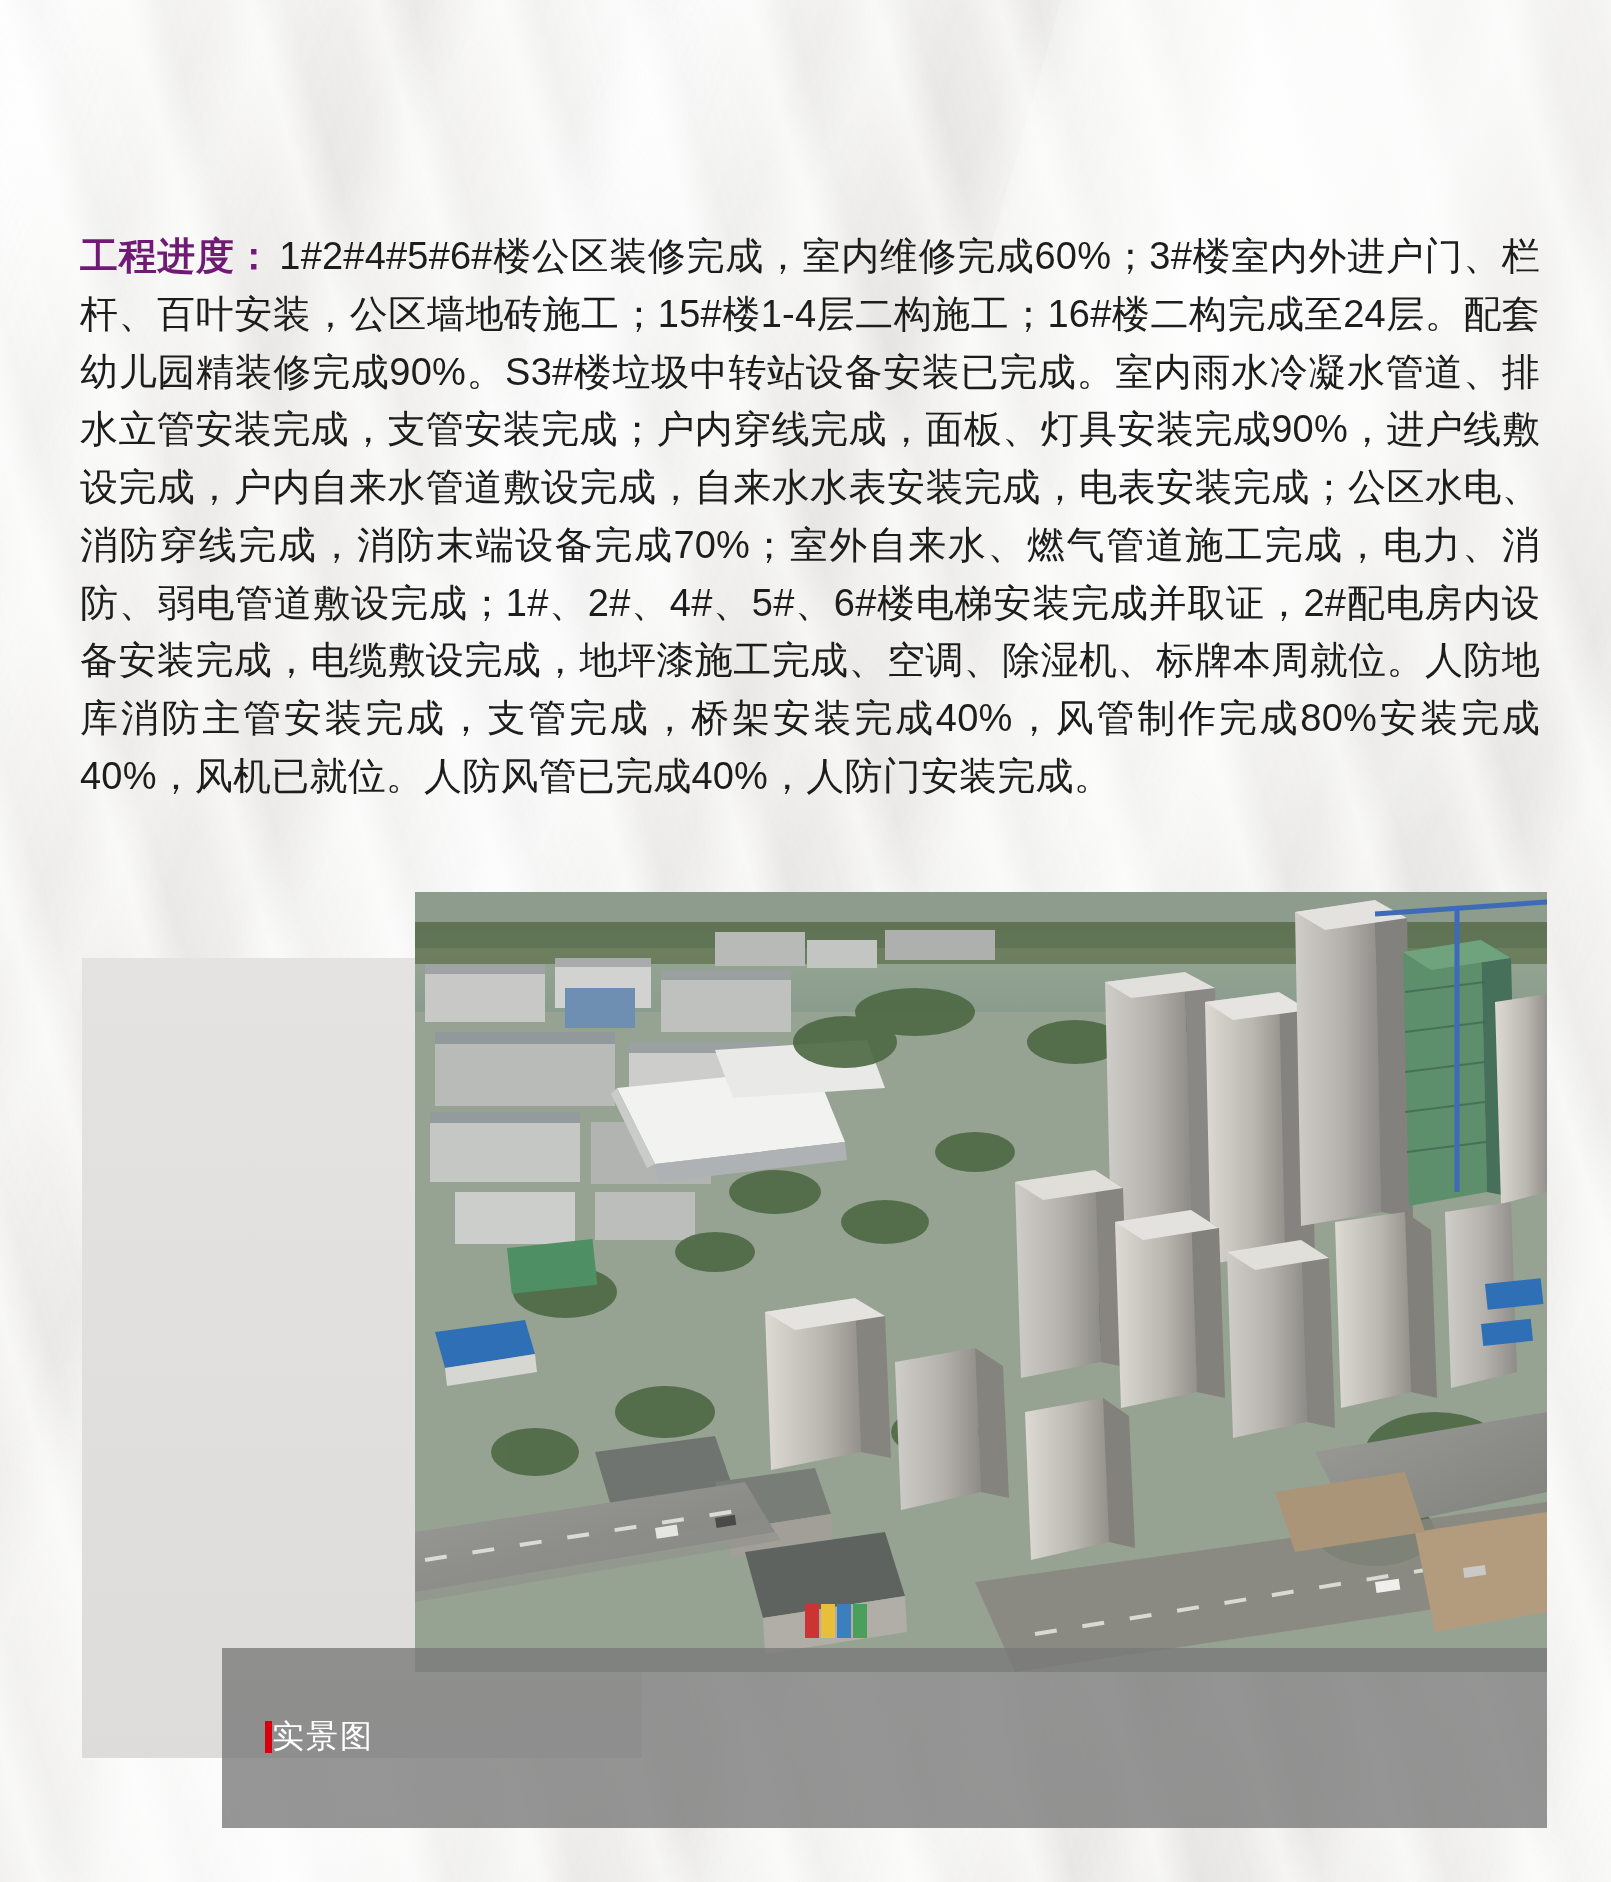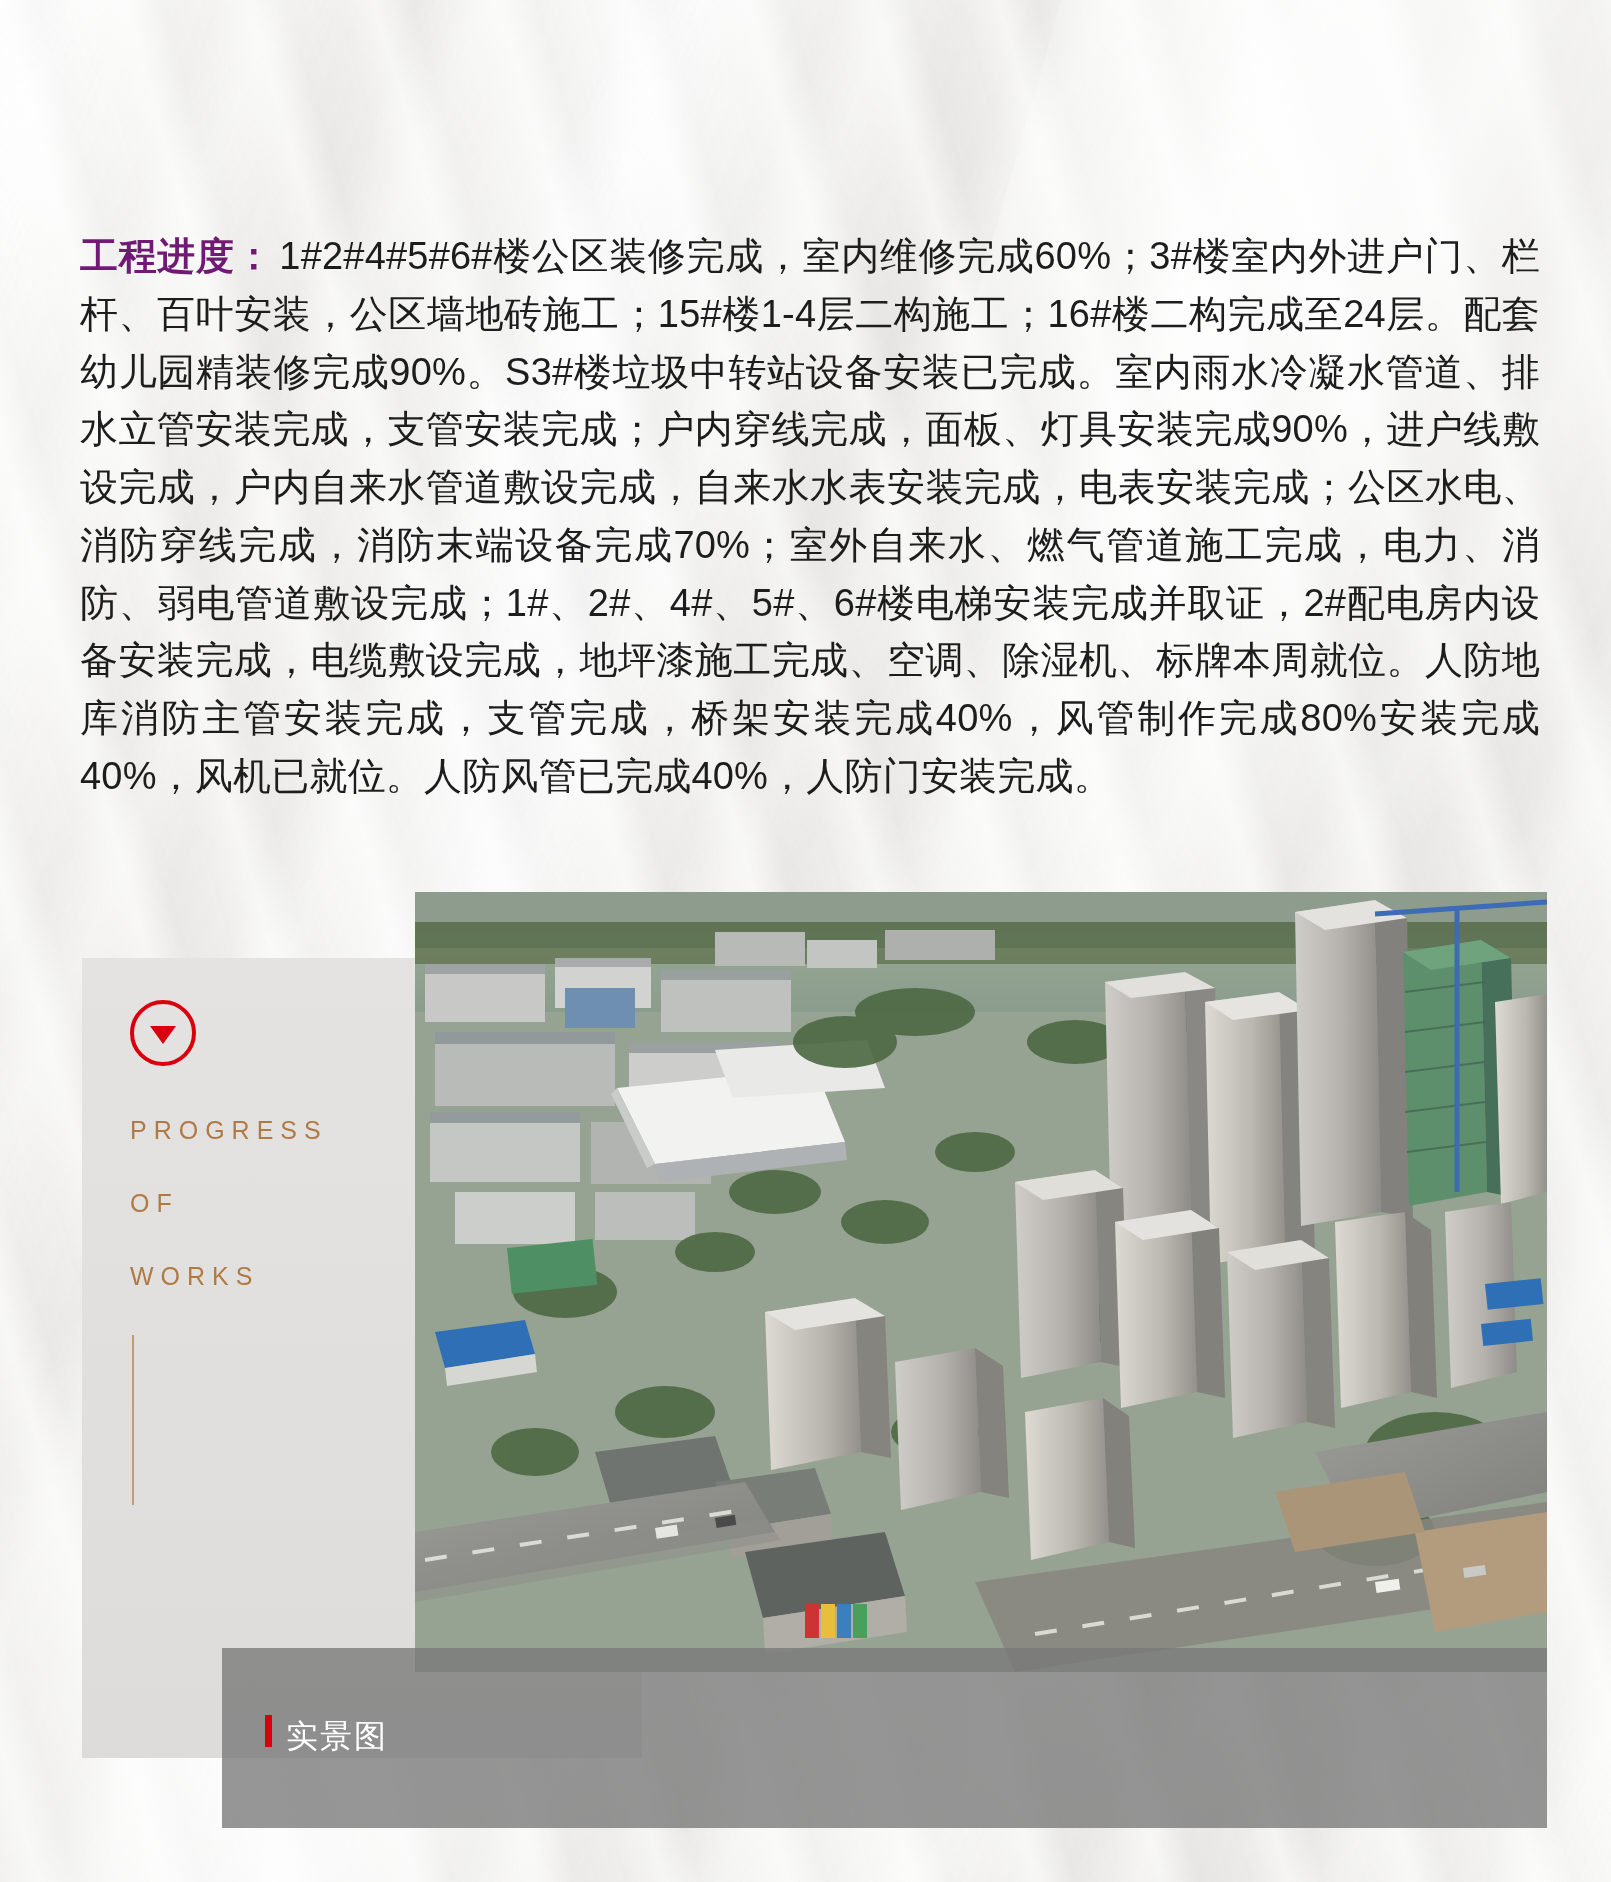--- a/index.html
+++ b/index.html
@@ -158,21 +158,21 @@
     height: 180px;
     background: rgba(120,120,120,0.78);
     z-index: 5;
   }
   .caption-inner {
     position: absolute;
     left: 265px;
     top: 1715px;
     z-index: 6;
     display: flex;
-    gap: 14px;
+    align-items: center;
   }
   .caption-tick {
     width: 7px;
     height: 32px;
     background: #d9000d;
   }
   .caption-text {
     color: #ffffff;
     font-size: 32px;
     letter-spacing: 2px;
@@ -187,29 +187,20 @@
 
 <div class="page">
 
 
   <div class="body-block">
     <span class="lead">工程进度：</span><span>1#2#4#5#6#楼公区装修完成，室内维修完成60%；3#楼室内外进户门、栏杆、百叶安装，公区墙地砖施工；15#楼1-4层二构施工；16#楼二构完成至24层。配套幼儿园精装修完成90%。S3#楼垃圾中转站设备安装已完成。室内雨水冷凝水管道、排水立管安装完成，支管安装完成；户内穿线完成，面板、灯具安装完成90%，进户线敷设完成，户内自来水管道敷设完成，自来水水表安装完成，电表安装完成；公区水电、消防穿线完成，消防末端设备完成70%；室外自来水、燃气管道施工完成，电力、消防、弱电管道敷设完成；1#、2#、4#、5#、6#楼电梯安装完成并取证，2#配电房内设备安装完成，电缆敷设完成，地坪漆施工完成、空调、除湿机、标牌本周就位。人防地库消防主管安装完成，支管完成，桥架安装完成40%，风管制作完成80%安装完成40%，风机已就位。人防风管已完成40%，人防门安装完成。</span>
   </div>
 
   <div class="gray-panel"></div>
 
-  <div class="side-label">
-    <div class="circle-btn">
-      <div class="tri"></div>
-    </div>
-    <div class="side-word">PROGRESS</div>
-    <div class="side-word">OF</div>
-    <div class="side-word">WORKS</div>
-    <div class="side-rule"></div>
-  </div>
 
   <div class="photo">
     <svg width="1132" height="780" viewBox="0 0 1132 780" xmlns="http://www.w3.org/2000/svg">
       <defs>
         <linearGradient id="sky" x1="0" y1="0" x2="0" y2="1">
           <stop offset="0%" stop-color="#9fae9a"></stop>
           <stop offset="100%" stop-color="#8a9c8c"></stop>
         </linearGradient>
         <linearGradient id="bldg" x1="0" y1="0" x2="1" y2="0">
           <stop offset="0%" stop-color="#cfcdc8"></stop>

